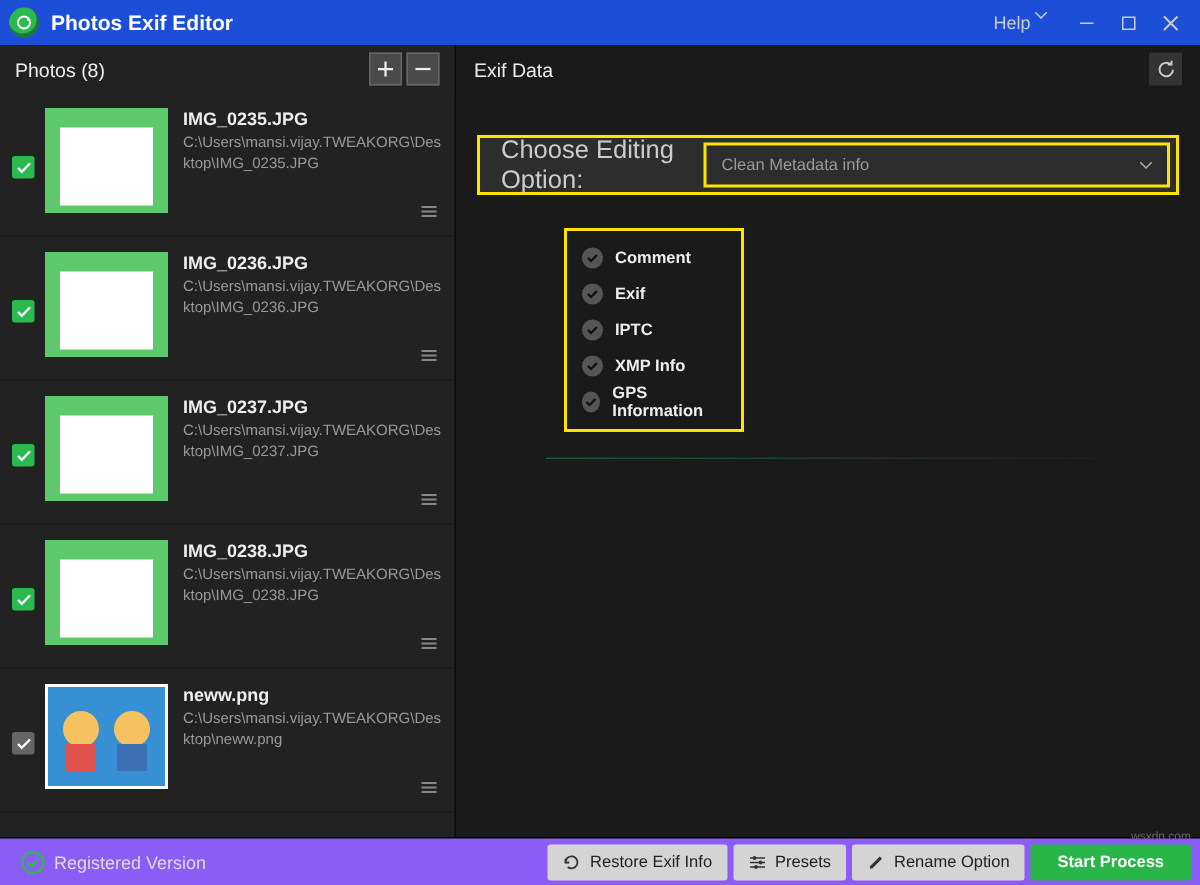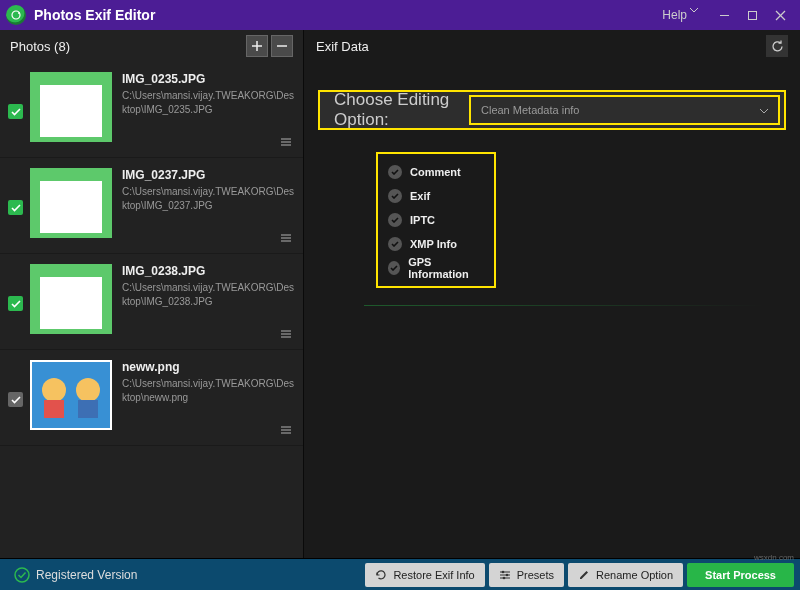--- a/index.html
+++ b/index.html
@@ -1,19 +1,19 @@
 <!DOCTYPE html>
 <html><head>
 <meta charset="utf-8">
 <style>
 * { box-sizing: border-box; margin: 0; padding: 0; font-family: "Segoe UI", Arial, sans-serif; }
 body { background: #1a1a1a; width: 800px; height: 590px; overflow: hidden; color: #e0e0e0; }
 
 
-.titlebar { display: flex; align-items: center; height: 30px; background: #4c1d95; padding: 0 6px; }
+.titlebar { display: flex; align-items: center; height: 30px; background: #1d4ed8; padding: 0 6px; }
 .titlebar .logo { width: 20px; height: 20px; border-radius: 50%; background: radial-gradient(circle at 45% 40%, #2cb94f 55%, #1a7a33 60%); display: flex; align-items: center; justify-content: center; margin-right: 8px; }
 .titlebar .logo svg { width: 10px; height: 10px; }
 .titlebar .title { font-size: 14px; font-weight: 600; color: #fff; flex: 1; }
 .titlebar .help { font-size: 12px; color: #ccc; margin-right: 12px; cursor: pointer; display:flex; align-items:flex-start; gap:3px;}
 .winbtn { width: 28px; height: 28px; display: flex; align-items: center; justify-content: center; color: #ccc; cursor: pointer; }
 .winbtn svg { width: 11px; height: 11px; }
 
 
 .main { display: flex; height: 528px; }
 
@@ -58,21 +58,21 @@
 
 .checks { margin: 22px 0 0 72px; width: 120px; border: 2.5px solid #ffe400; padding: 6px 10px 6px 10px; }
 .crow { display: flex; align-items: center; height: 24px; }
 .crow .cc { width: 14px; height: 14px; border-radius: 50%; background: #555; display: flex; align-items: center; justify-content: center; margin-right: 8px; }
 .crow .cc svg { width: 8px; height: 6px; }
 .crow .cl { font-size: 11px; font-weight: 600; color: #eee; }
 
 .sep { position:absolute; left:60px; top:275px; width:400px; height:1px; background:linear-gradient(90deg, #1e5a2c, #1a1a1a); }
 
 
-.footer { height: 32px; display: flex; align-items: center; background: #0c4a6e; border-top: 1px solid #000; padding: 0 4px; }
+.footer { height: 32px; display: flex; align-items: center; background: #8b5cf6; border-top: 1px solid #000; padding: 0 4px; }
 .regv { display: flex; align-items: center; gap: 6px; padding: 0 10px; height: 100%; }
 .regv .ic { width: 16px; height: 16px; }
 .regv .txt { font-size: 12px; color: #ddd; }
 .footer .sp { flex: 1; }
 .fbtn { height: 24px; display: flex; align-items: center; gap: 6px; padding: 0 10px; margin: 0 2px; background: #d4d4d4; color: #222; font-size: 11px; cursor: pointer; border-radius: 2px; }
 .fbtn svg { width: 12px; height: 12px; }
 .fbtn.primary { background: #28b648; color: #fff; font-weight: 700; padding: 0 18px; }
 .watermark{ position:fixed; right:6px; bottom:28px; font-size:8px; color:#666;}
 </style>
 </head>
@@ -154,20 +154,41 @@
             <div class="box ">
               <svg viewBox="0 0 10 8">
                 <path d="M1 4 L3.5 6.5 L9 1" stroke="#fff" stroke-width="1.6" fill="none"></path>
               </svg>
             </div>
           </div>
           <div class="thumb">
             <div class="inner"></div>
           </div>
           <div class="meta">
+            <div class="fname">IMG_0236.JPG</div>
+            <div class="fpath">C:\Users\mansi.vijay.TWEAKORG\Desktop\IMG_0236.JPG</div>
+          </div>
+          <div class="rowmenu"><svg viewBox="0 0 14 10">
+              <line x1="2" y1="2" x2="12" y2="2" stroke="#888" stroke-width="1.4"></line>
+              <line x1="2" y1="5" x2="12" y2="5" stroke="#888" stroke-width="1.4"></line>
+              <line x1="2" y1="8" x2="12" y2="8" stroke="#888" stroke-width="1.4"></line>
+            </svg></div>
+        </div>
+        <div class="item">
+          <div class="chk">
+            <div class="box ">
+              <svg viewBox="0 0 10 8">
+                <path d="M1 4 L3.5 6.5 L9 1" stroke="#fff" stroke-width="1.6" fill="none"></path>
+              </svg>
+            </div>
+          </div>
+          <div class="thumb">
+            <div class="inner"></div>
+          </div>
+          <div class="meta">
             <div class="fname">IMG_0237.JPG</div>
             <div class="fpath">C:\Users\mansi.vijay.TWEAKORG\Desktop\IMG_0237.JPG</div>
           </div>
           <div class="rowmenu"><svg viewBox="0 0 14 10">
               <line x1="2" y1="2" x2="12" y2="2" stroke="#888" stroke-width="1.4"></line>
               <line x1="2" y1="5" x2="12" y2="5" stroke="#888" stroke-width="1.4"></line>
               <line x1="2" y1="8" x2="12" y2="8" stroke="#888" stroke-width="1.4"></line>
             </svg></div>
         </div>
         <div class="item">

